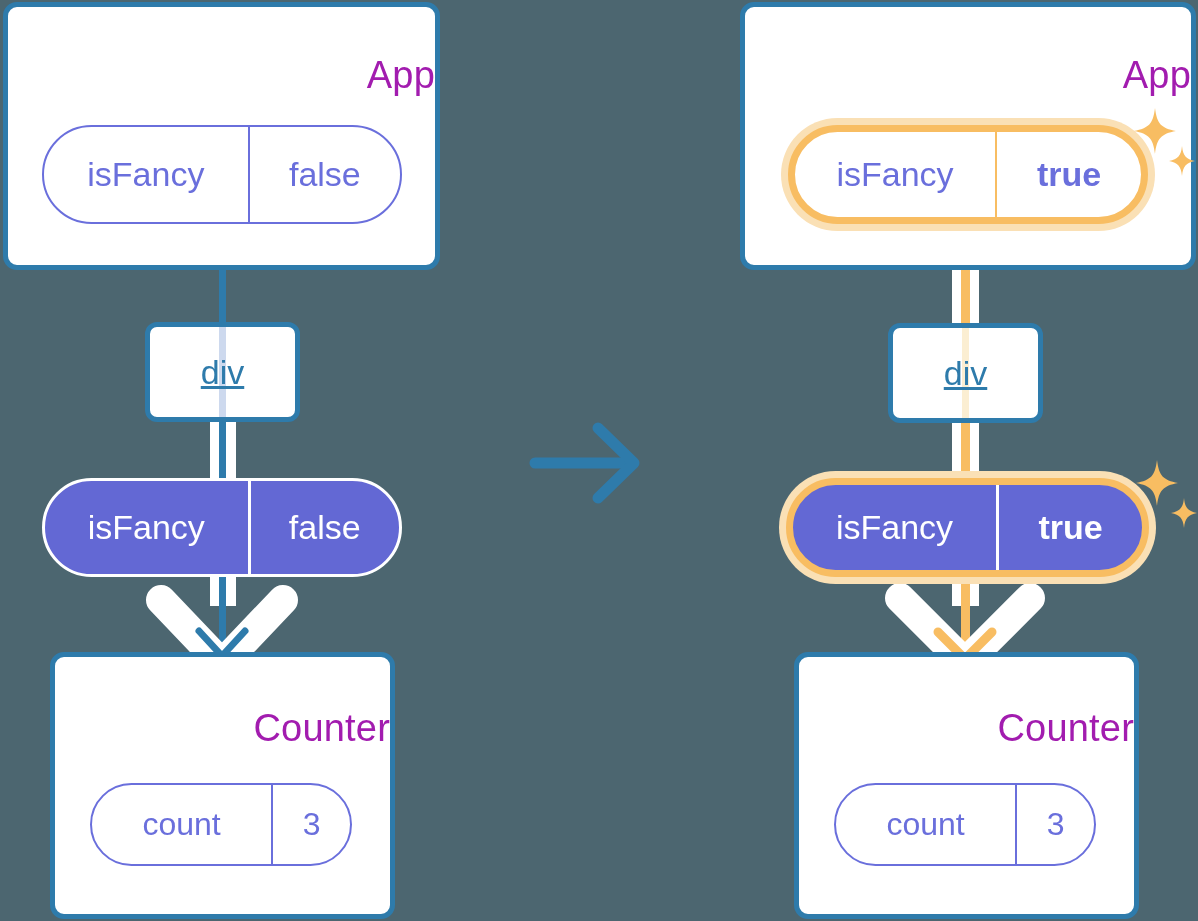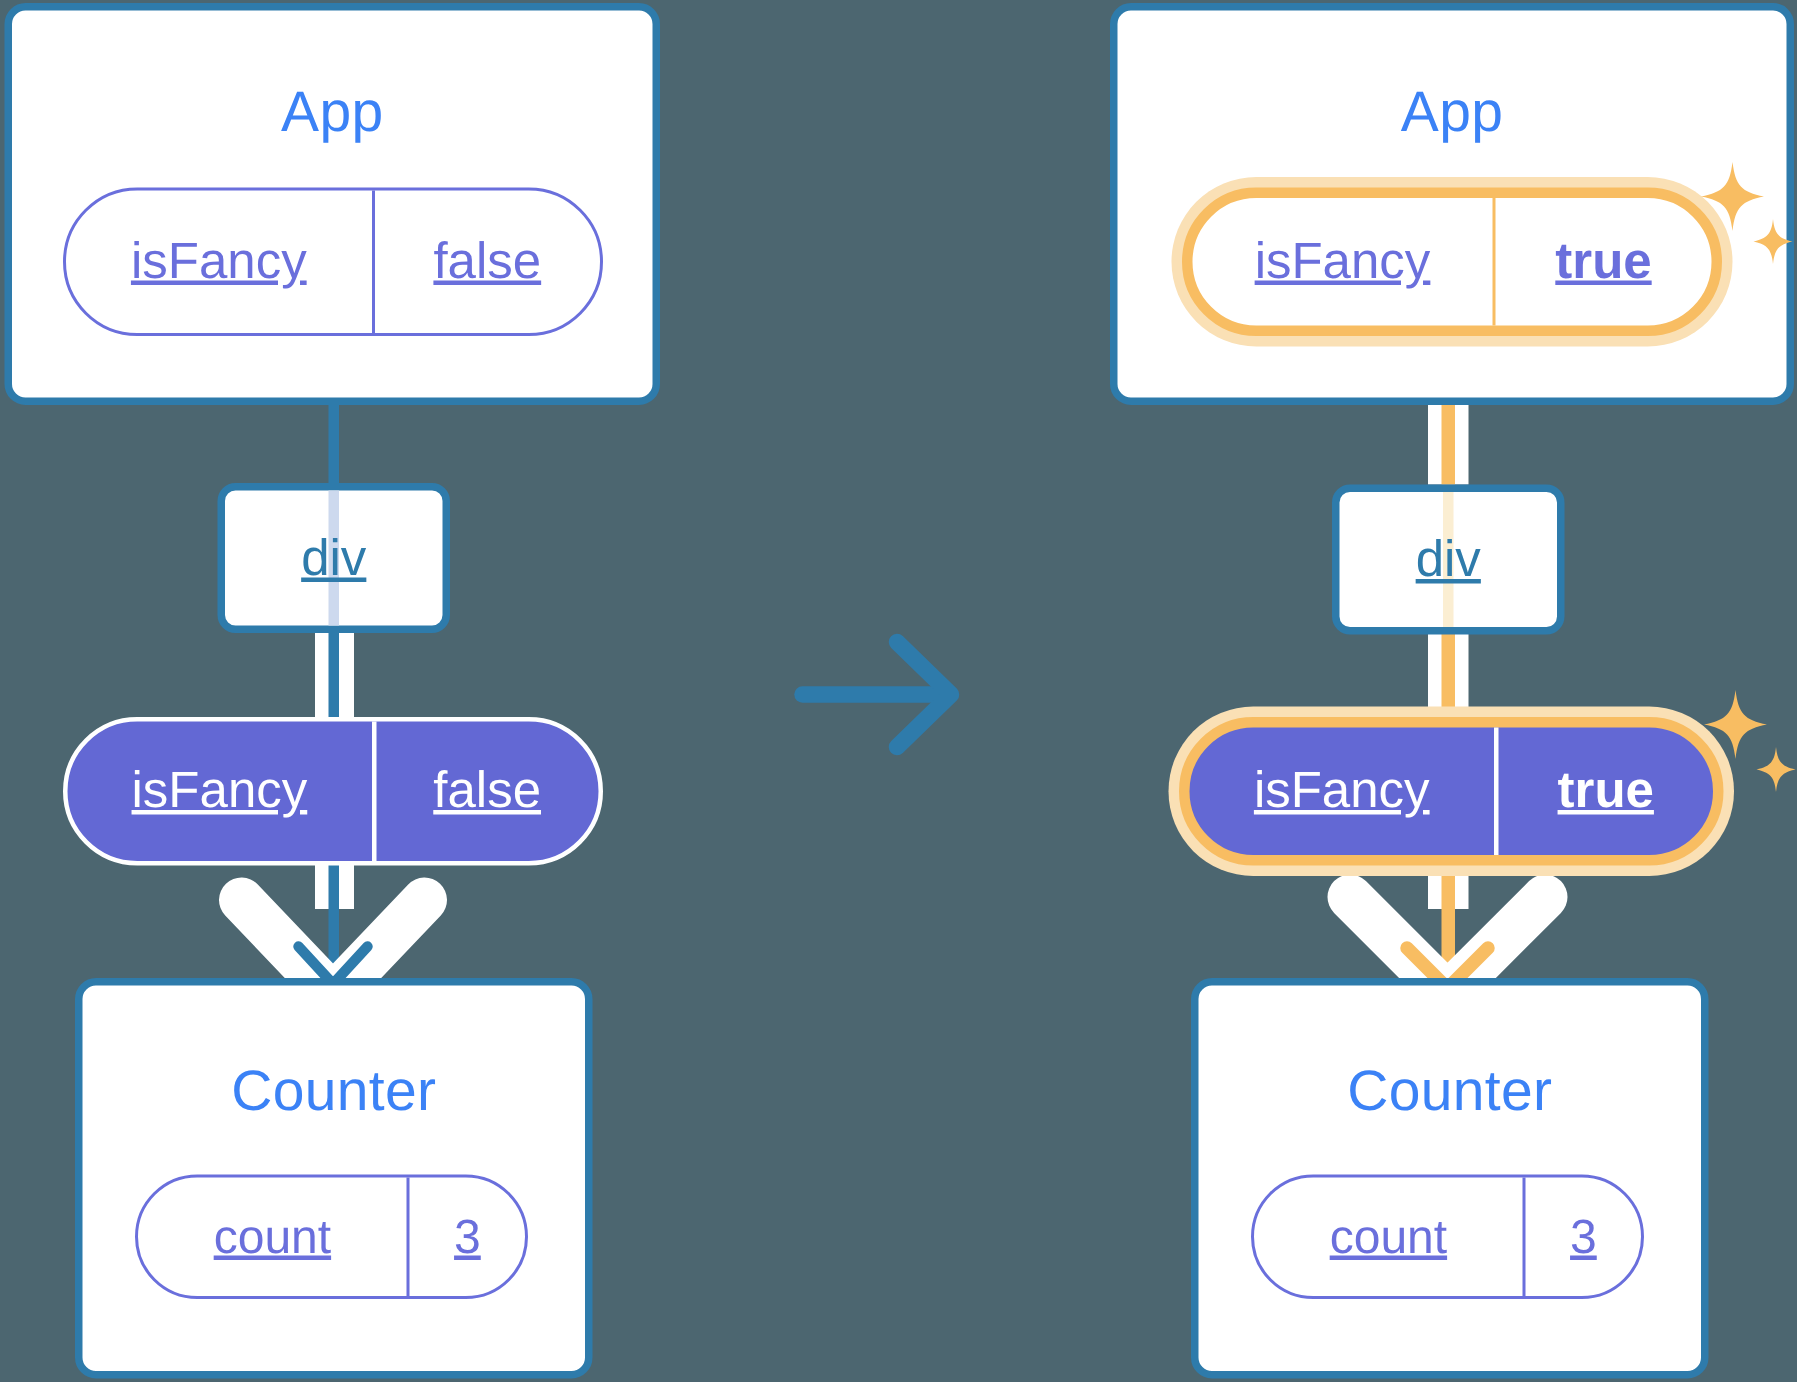--- a/index.html
+++ b/index.html
@@ -21,22 +21,22 @@
     position: absolute;
     background: #ffffff;
     border: 5px solid #2e7bab;
     border-radius: 14px;
     box-sizing: border-box;
     z-index: 30;
   }
   .card-title {
     position: absolute;
     left: 0; right: 0;
-    text-align: center;
-    color: #3b82f6;
+    text-align: right;
+    color: #a21caf;
     font-size: 38px;
     letter-spacing: 0.2px;
     white-space: nowrap;
   }
 
   
   .hostbox {
     position: absolute;
     background: #ffffff;
     border: 5px solid #2e7bab;
@@ -70,21 +70,20 @@
     align-items: stretch;
     border-radius: 999px;
     z-index: 40;
   }
   .pill .seg {
     display: flex;
     align-items: center;
     justify-content: center;
     box-sizing: border-box;
     white-space: nowrap;
-    text-decoration: underline;
   }
   
   .pill.outline {
     border: 2px solid #6a6fdc;
     background: #ffffff;
   }
   .pill.outline .seg { color: #6a6fdc; }
   .pill.outline .seg.value { border-left: 2px solid #6a6fdc; }
 
   

